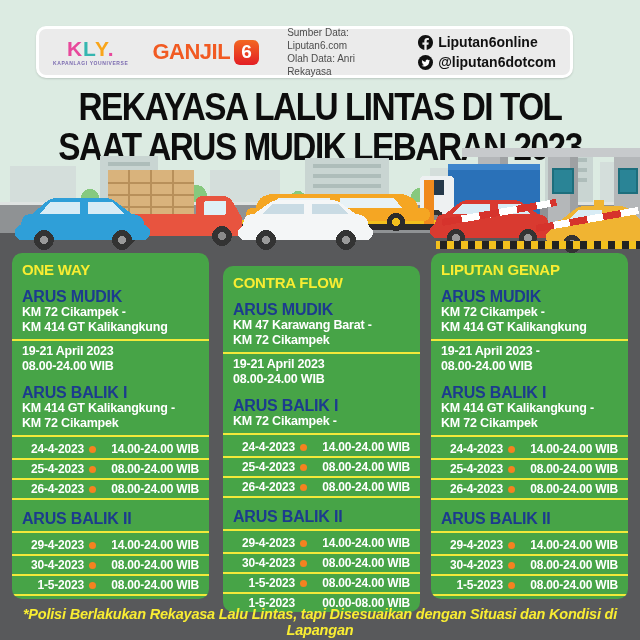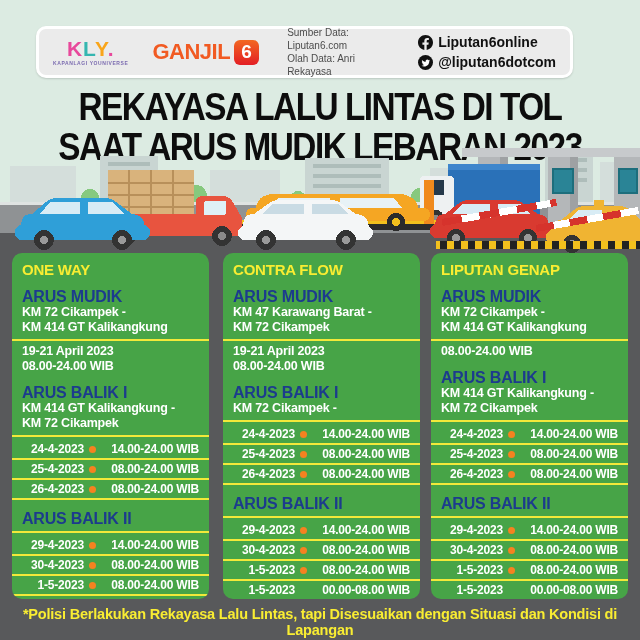--- a/index.html
+++ b/index.html
@@ -39,36 +39,36 @@
   
   .scene{ position:absolute; left:0; top:146px; width:640px; height:107px; }
 
   
   .panels{ position:absolute; left:0; top:253px; width:640px; height:274px; }
   .panel{
     position:absolute; top:0; width:197px; height:346px;
     background:#47a447; border-radius:10px; padding:8px 10px 0;
     overflow:hidden;
   }
-  .panel-0{left:12px;} .panel-1{left:223px;} .panel-2{left:431px;}
+  .panel-0{left:12px;} .panel-1{left:223px;margin-top:13px;} .panel-2{left:431px;}
   .panel-heading{ color:#f9ed32; font-weight:800; font-size:15px; line-height:17px; letter-spacing:-.2px; }
   .section{ margin-top:11px; } .section:first-of-type{ margin-top:1px; }
   .section-label{ color:#1c3b8d; font-weight:800; font-size:16px; line-height:16px; letter-spacing:-.2px; }
   .route-line,.sched-line{ color:#ffffff; font-weight:700; font-size:12.5px; line-height:15px; letter-spacing:-.2px; }
   .divider{ height:2px; background:#f2e93a; margin:4px -10px 3px; }
   .row{ display:flex; align-items:center; height:18px; color:#fff; font-weight:700; font-size:12px; letter-spacing:-.2px; }
   .row-divider{ height:2px; background:#f2e93a; margin:0 -10px; }
   .row .date{ width:62px; text-align:right; }
   .row .dot{ width:7px; height:7px; border-radius:50%; background:#f58220; margin:0 5px; flex:0 0 auto; }
   .row .time{ flex:1;text-align:right; }
 
   
   .footnote{
     position:absolute; left:0; top:606px; width:640px; text-align:center;
-    color:#f9ed32; font-weight:700; font-size:14.5px; letter-spacing:-.2px;
+    color:#f9ed32; font-style:italic; font-weight:700; font-size:14.5px; letter-spacing:-.2px;
   }
 </style>
 </head>
 <body>
 
 <div class="stage">
   <div class="dark-bg"></div>
 
   <div class="header-card">
     <div class="kly-logo">
@@ -420,20 +420,21 @@
           </div>
         </div>
       </div>
       <div class="panel panel-2">
         <div class="panel-heading">LIPUTAN GENAP</div>
         <div class="section">
           <div class="section-label">ARUS MUDIK</div>
           <div class="route-line">KM 72 Cikampek -</div>
           <div class="route-line">KM 414 GT Kalikangkung</div>
           <div class="divider"></div>
+          <div class="sched-line">19-21 April 2023 -</div>
           <div class="sched-line">08.00-24.00 WIB</div>
         </div>
         <div class="section">
           <div class="section-label">ARUS BALIK I</div>
           <div class="route-line">KM 414 GT Kalikangkung -</div>
           <div class="route-line">KM 72 Cikampek</div>
           <div class="divider"></div>
           <div class="row">
             <div class="date">24-4-2023</div>
             <div class="dot"></div>

